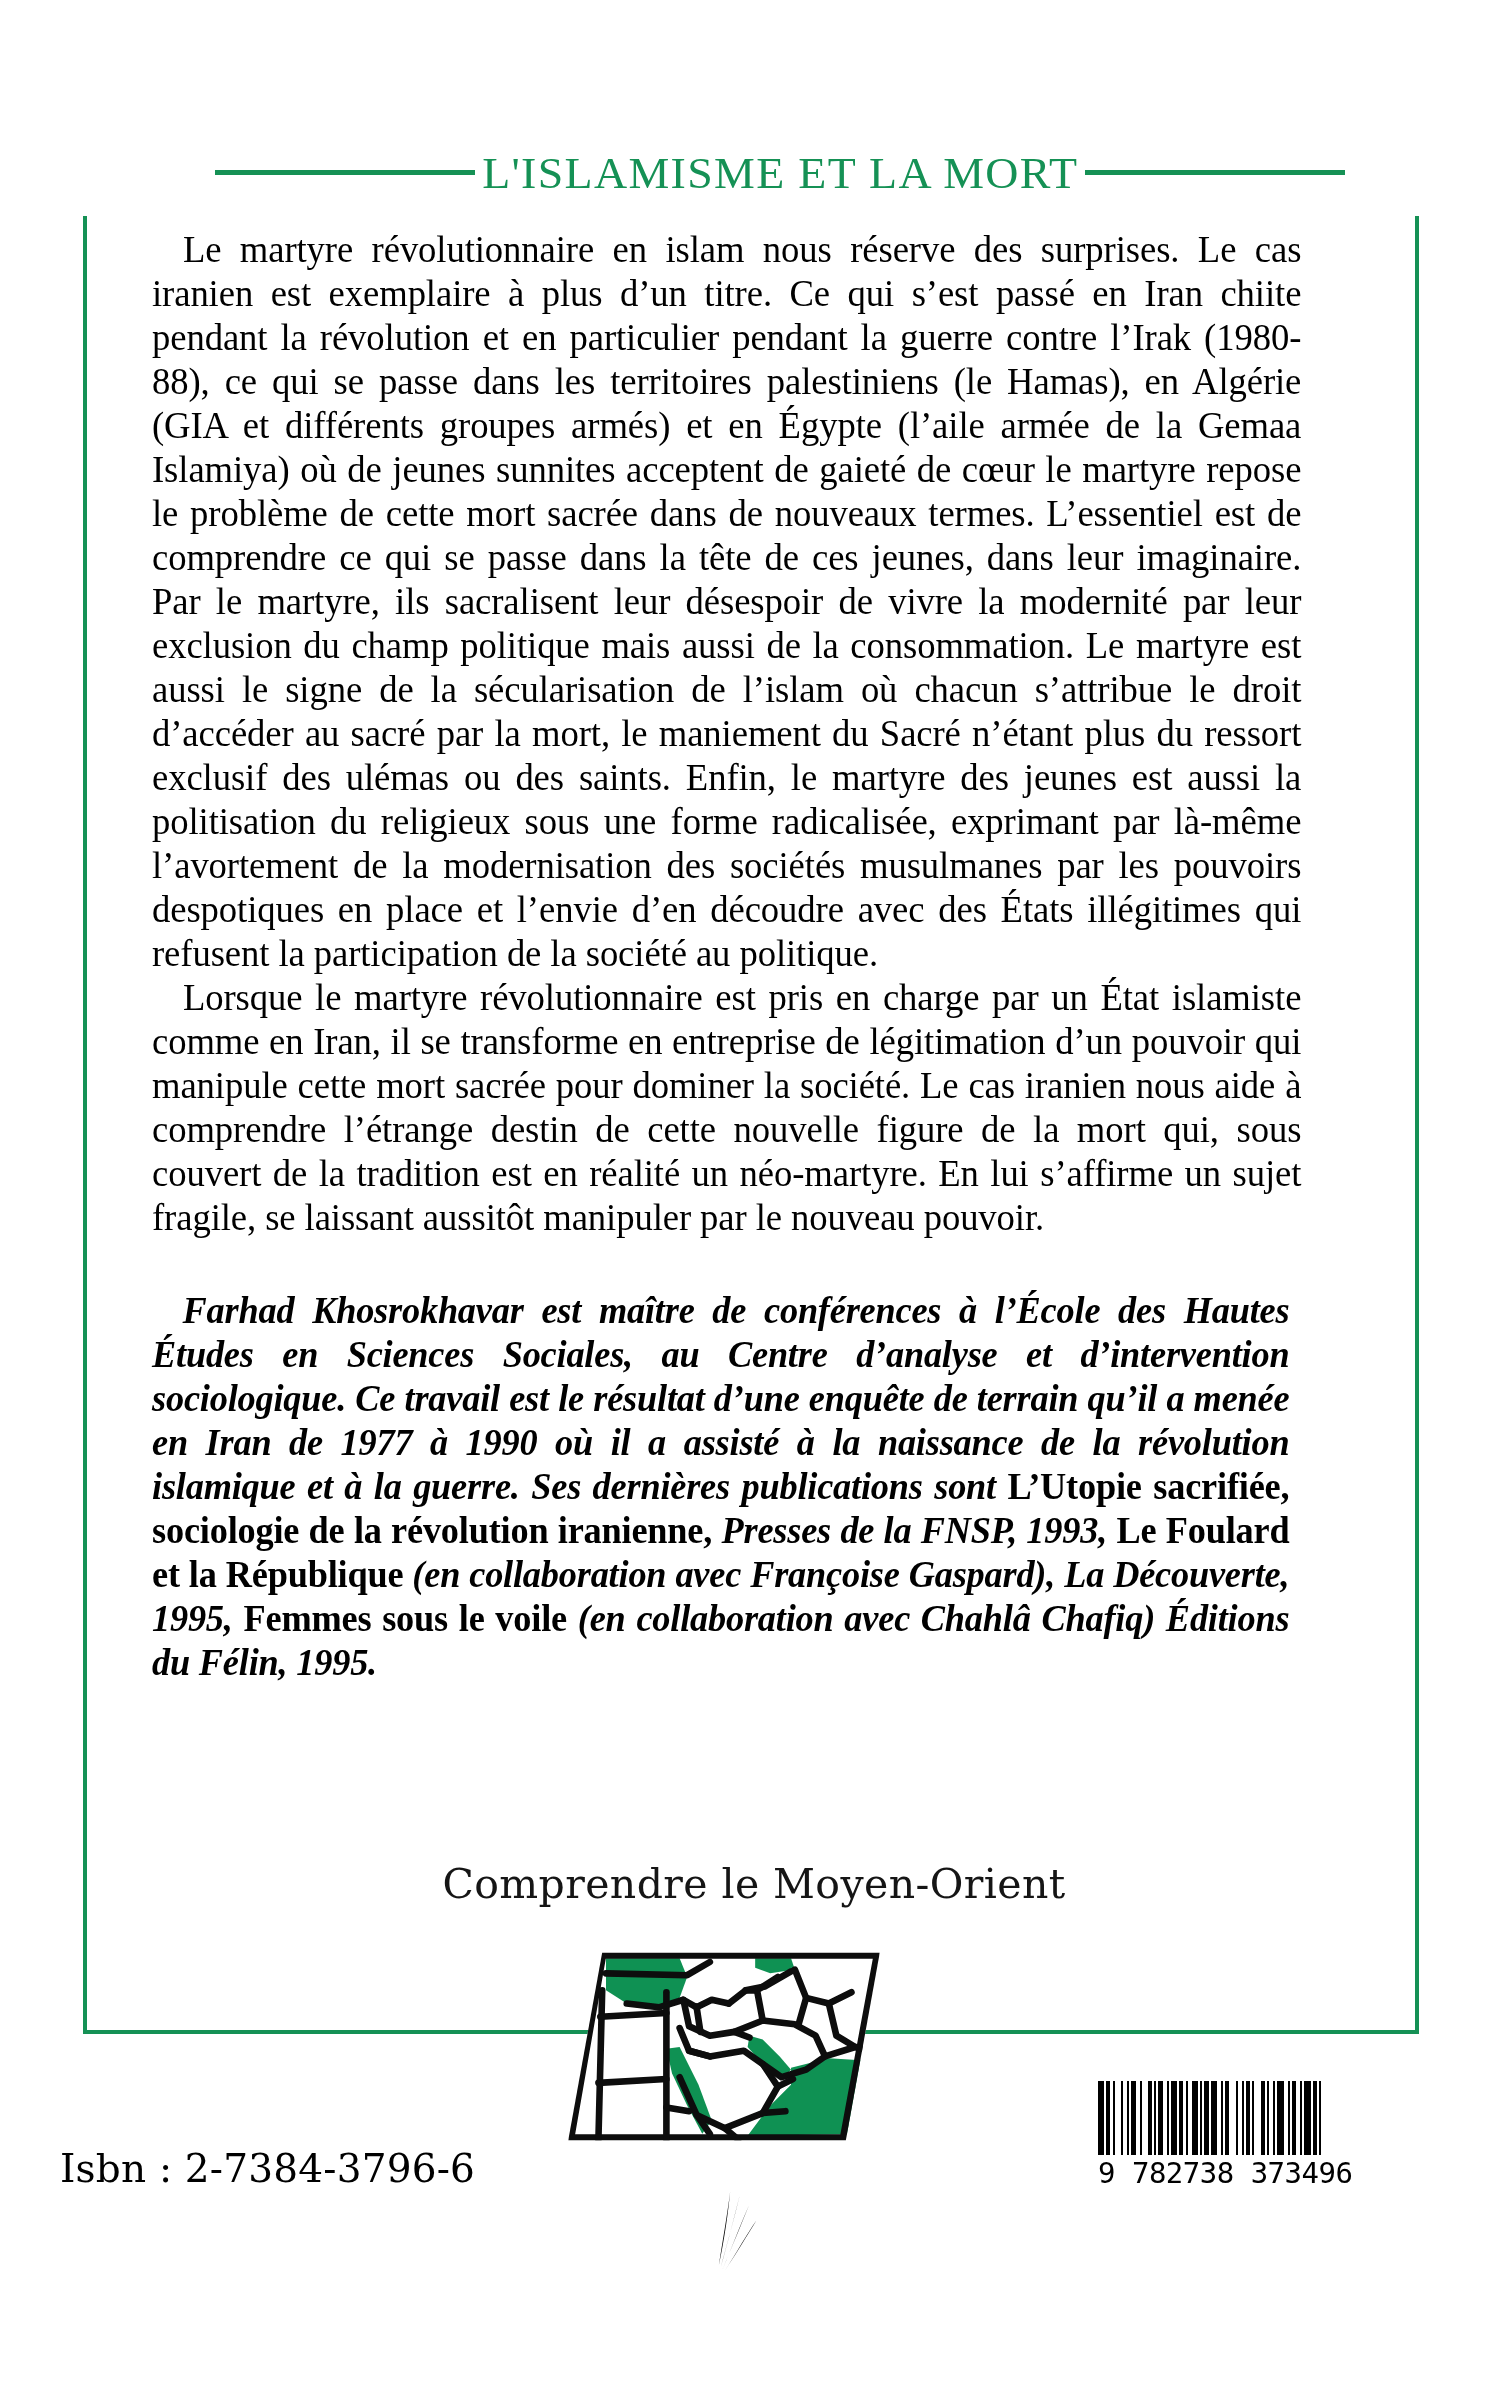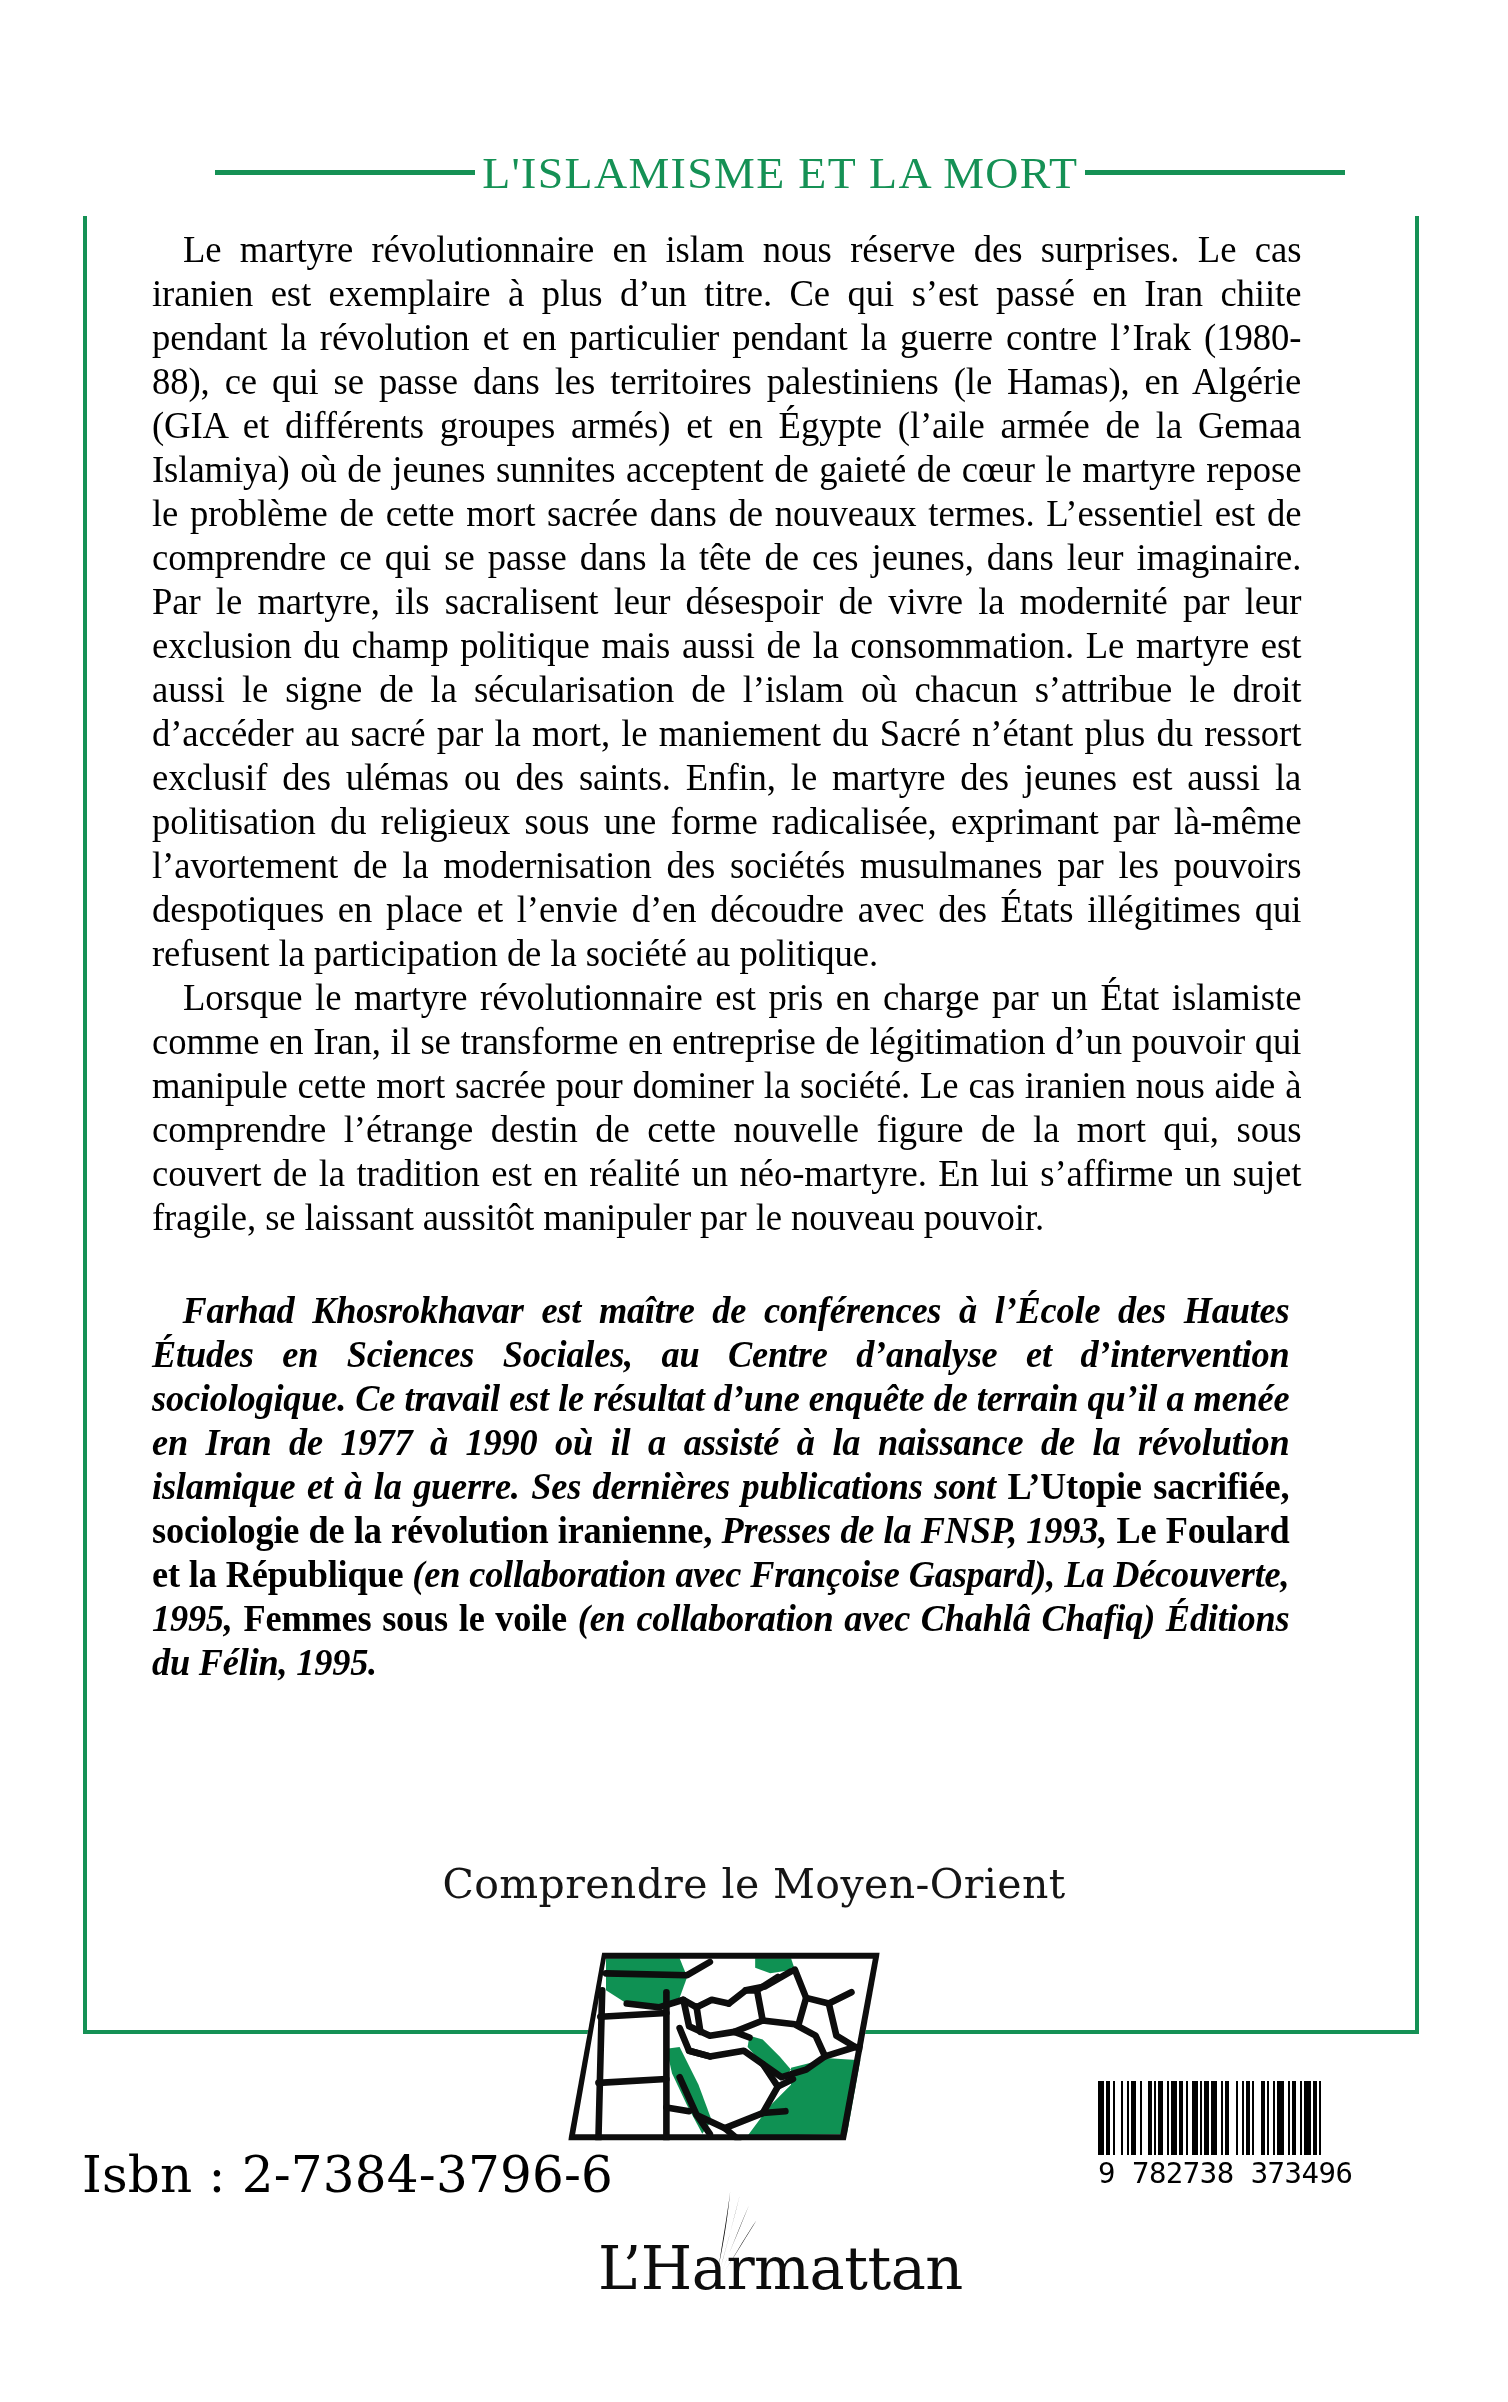--- a/index.html
+++ b/index.html
@@ -115,24 +115,24 @@
     left: 568px;
     top: 1945px;
     width: 312px;
     height: 203px;
   }
   #map-logo svg { display: block; width: 100%; height: 100%; }
 
   
   #isbn {
     position: absolute;
-    left: 82px;
+    left: 60px;
     top: 2146px;
     font-family: "DejaVu Serif", "Liberation Serif", serif;
-    font-size: 50px;
+    font-size: 39px;
     letter-spacing: 0.2px;
     white-space: nowrap;
     text-align: right;
   }
 
   
   #barcode-block {
     position: absolute;
     left: 1098px;
     top: 2081px;
@@ -353,15 +353,14 @@
   <div id="publisher-mark">
     <svg viewBox="0 0 90 92" xmlns="http://www.w3.org/2000/svg">
       <g fill="#0d0d0d">
         <path d="M52,2 C50,24 46,52 40,80 C44,54 49,26 52,2 Z"></path>
         <path d="M62,6 C57,26 50,54 42,82 C49,56 57,28 62,6 Z"></path>
         <path d="M72,16 C64,34 54,60 44,84 C53,62 64,36 72,16 Z"></path>
         <path d="M80,32 C70,46 58,68 46,86 C57,70 70,48 80,32 Z"></path>
       </g>
     </svg>
   </div>
-  <div id="publisher-name">L’Harmattan</div>
 </div>
 
 
 </body></html>

